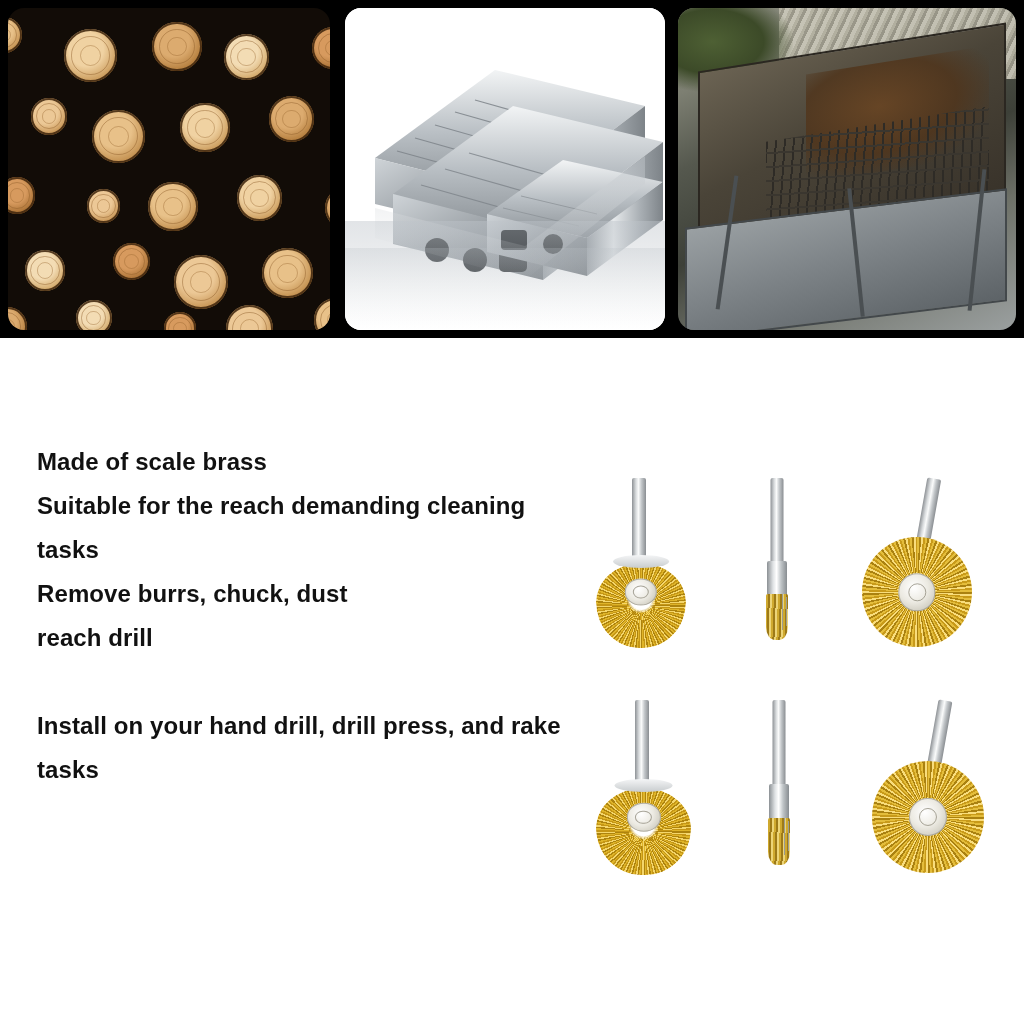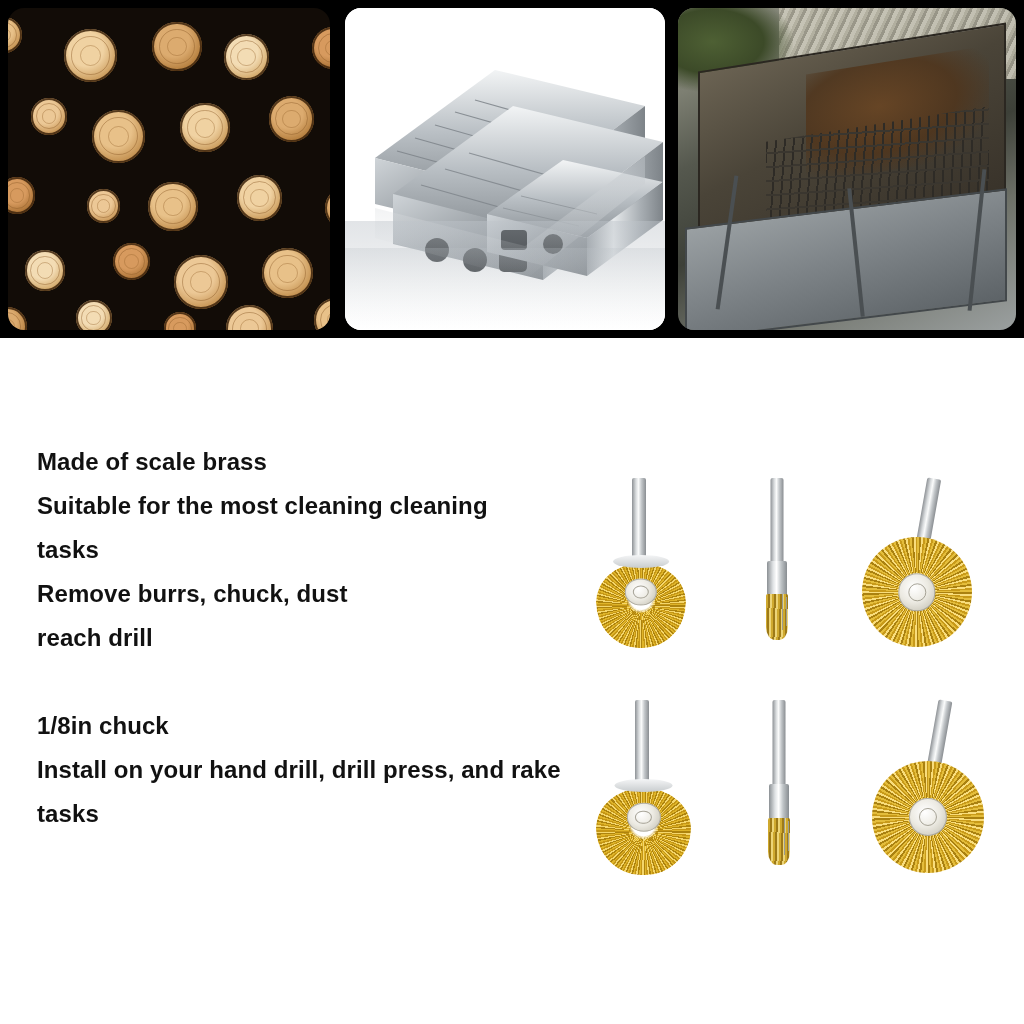--- a/index.html
+++ b/index.html
@@ -250,26 +250,25 @@
         <div class="grill-leg" style="left:14%;top:52%;width:4px;height:42%;transform:rotate(8deg);"></div>
         <div class="grill-leg" style="left:52%;top:56%;width:4px;height:40%;transform:rotate(-6deg);"></div>
         <div class="grill-leg" style="left:88%;top:50%;width:4px;height:44%;transform:rotate(6deg);"></div>
       </div>
     </div>
   </div>
 
 
   <div class="copy" id="feature-copy">
       <div class="copy-line">Made of scale brass</div>
-      <div class="copy-line">Suitable for the most cleaning cleaning</div>
+      <div class="copy-line">Suitable for the reach demanding cleaning</div>
       <div class="copy-line">tasks</div>
       <div class="copy-line">Remove burrs, chuck, dust</div>
       <div class="copy-line">reach drill</div>
       <div class="copy-line spacer"></div>
-      <div class="copy-line">1/8in chuck</div>
       <div class="copy-line">Install on your hand drill, drill press, and rake</div>
       <div class="copy-line">tasks</div>
     </div>
 
   <div id="brush-layer">
       <div class="brush" style="left: 596px; top: 478px; width: 90px; height: 170px;">
         <div class="shank" style="top: 0px; width: 14px; height: 79.9px; margin-left: -2px;"></div>
         <div class="cup-plate" style="top: 76.5px; width: 55.8px; height: 13px;"></div>
         <div style="position: absolute; left: 0px; top: 85px; width: 90px; height: 85px;">
           <div class="cup"></div>

